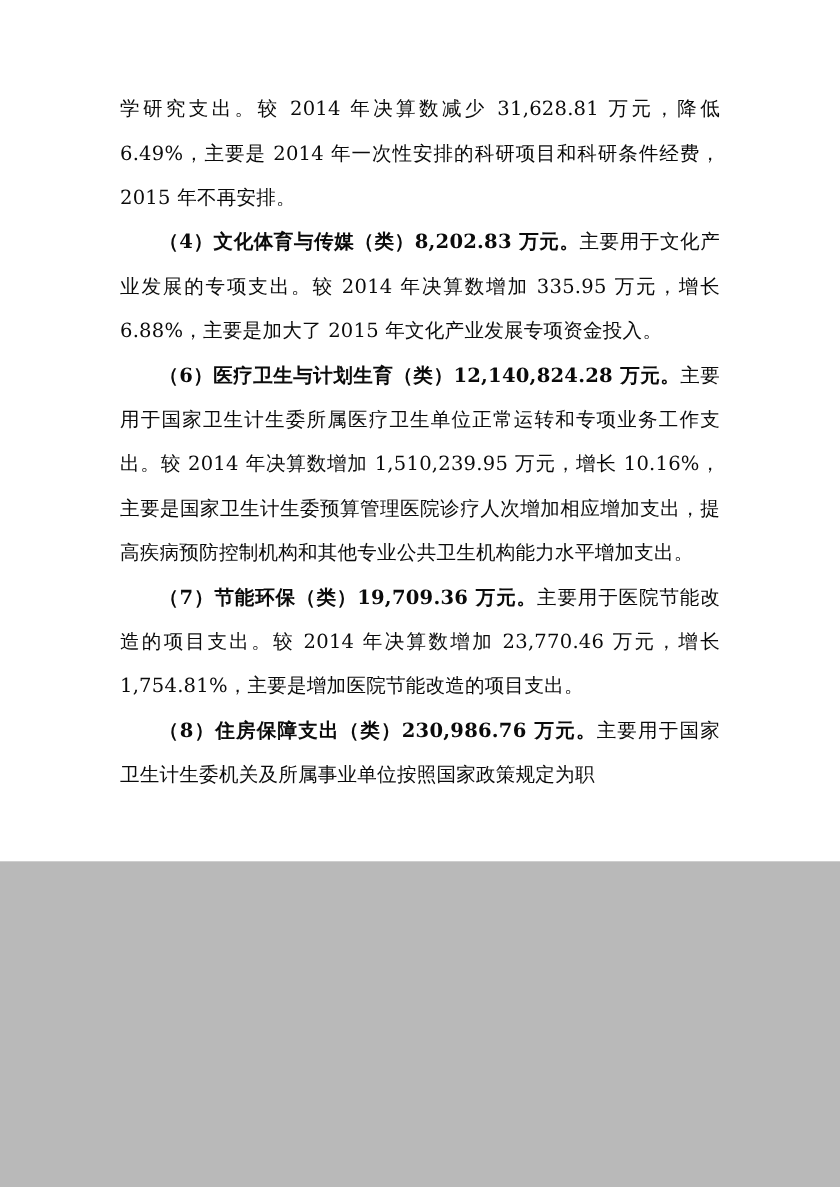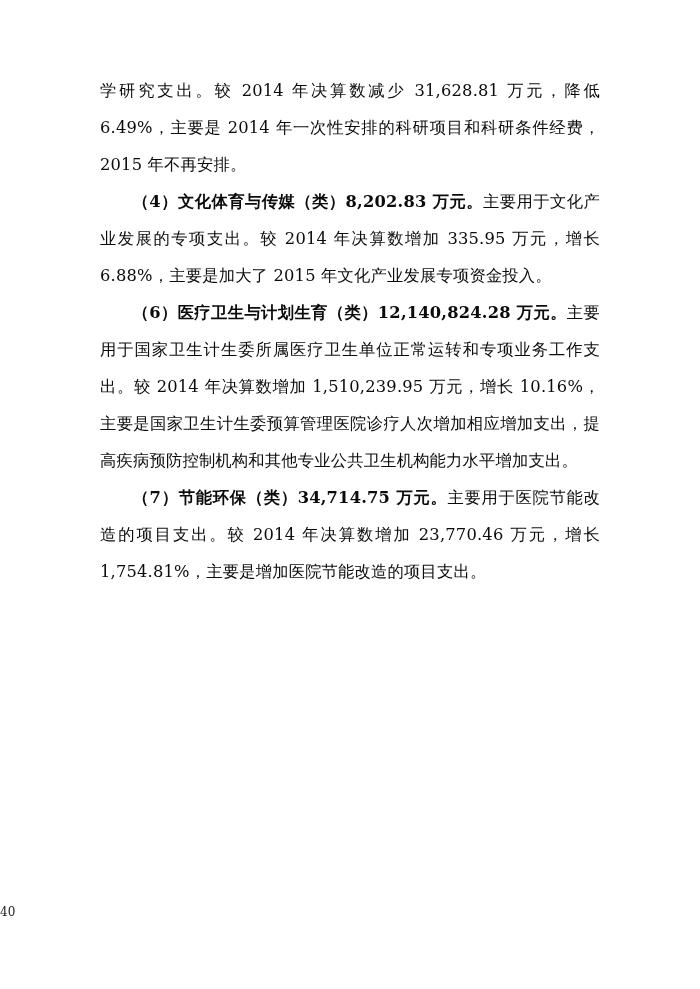--- a/index.html
+++ b/index.html
@@ -2,21 +2,21 @@
 <html><head>
 <meta charset="utf-8">
 <style>
   html, body {
     margin: 0;
     padding: 0;
     background: #b9b9b9;
   }
   .page {
     width: 700px;
-    height: 989px;
+    height: 718px;
     background: #ffffff;
     position: relative;
     margin: 0 auto;
     overflow: hidden;
     box-sizing: border-box;
   }
   .content {
     position: absolute;
     left: 100px;
     top: 72px;
@@ -50,17 +50,18 @@
 </style>
 </head>
 <body>
 
 <div class="page">
   <div class="content">
     <div id="paras">
         <p class="para"><span>学研究支出。较 2014 年决算数减少 31,628.81 万元，降低 6.49%，主要是 2014 年一次性安排的科研项目和科研条件经费，2015 年不再安排。</span></p>
         <p class="para indent"><span class="b">（4）文化体育与传媒（类）8,202.83 万元。</span><span>主要用于文化产业发展的专项支出。较 2014 年决算数增加 335.95 万元，增长 6.88%，主要是加大了 2015 年文化产业发展专项资金投入。</span></p>
         <p class="para indent"><span class="b">（6）医疗卫生与计划生育（类）12,140,824.28 万元。</span><span>主要用于国家卫生计生委所属医疗卫生单位正常运转和专项业务工作支出。较 2014 年决算数增加 1,510,239.95 万元，增长 10.16%，主要是国家卫生计生委预算管理医院诊疗人次增加相应增加支出，提高疾病预防控制机构和其他专业公共卫生机构能力水平增加支出。</span></p>
-        <p class="para indent"><span class="b">（7）节能环保（类）34,714.75 万元。</span><span>主要用于医院节能改造的项目支出。较 2014 年决算数增加 23,770.46 万元，增长 1,754.81%，主要是增加医院节能改造的项目支出。</span></p>
+        <p class="para indent"><span class="b">（7）节能环保（类）19,709.36 万元。</span><span>主要用于医院节能改造的项目支出。较 2014 年决算数增加 23,770.46 万元，增长 1,754.81%，主要是增加医院节能改造的项目支出。</span></p>
+        <p class="para indent"><span class="b">（8）住房保障支出（类）230,986.76 万元。</span><span>主要用于国家卫生计生委机关及所属事业单位按照国家政策规定为职</span></p>
       </div>
   </div>
   <div class="pageno">40</div>
 </div>
 
 </body></html>

